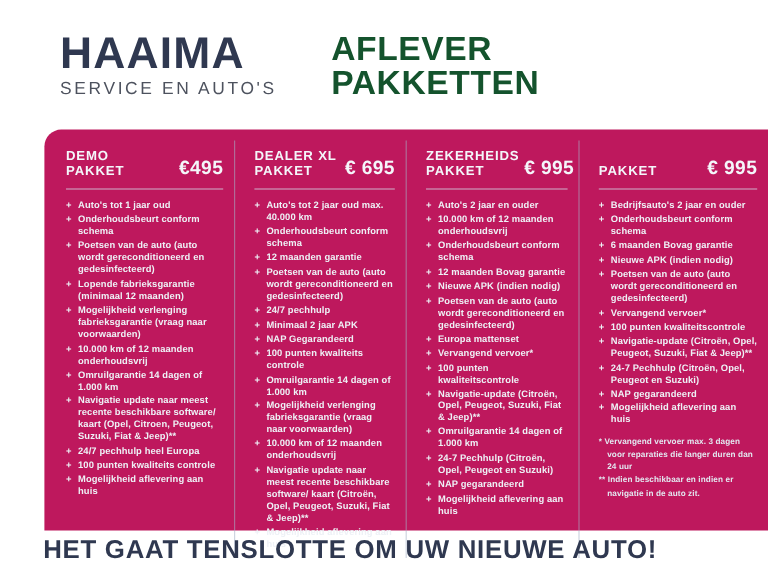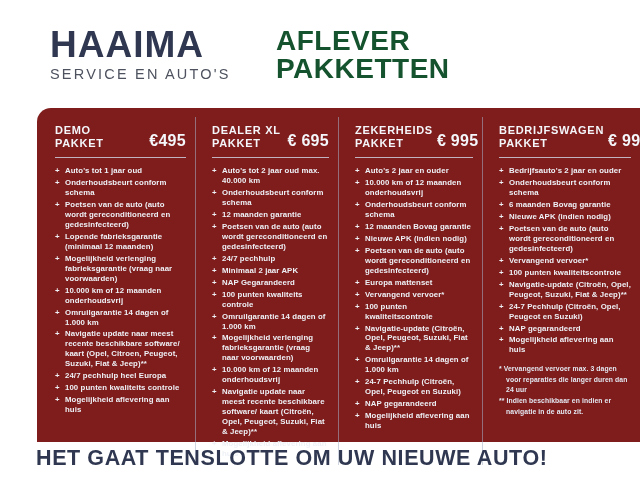--- a/index.html
+++ b/index.html
@@ -17,21 +17,21 @@
   .brand-tagline{
     font-size:14.5px;font-weight:400;color:#4d525e;letter-spacing:2.2px;margin-top:3px;
   }
   .page-title{
     position:absolute;left:276px;top:27px;
     font-size:28px;font-weight:700;color:#14532d;line-height:1.0;letter-spacing:.5px;
   }
   
   .panel{
     position:absolute;left:37px;top:108px;right:0;height:334px;
-    background:#7f1d1d;border-radius:14px 0 0 0;
+    background:#be185d;border-radius:14px 0 0 0;
     display:grid;grid-template-columns:158px 143px 144px auto;
     padding:9px 0 12px;box-sizing:border-box;
     color:#eef1f6;
   }
   .pkg{padding:7px 9px 4px 16px;box-sizing:border-box;min-width:0;}
   .pkg:first-child{padding-left:18px;}
   .pkg + .pkg{border-left:1px solid rgba(165,176,198,.55);}
   .pkg-head{
     display:flex;justify-content:space-between;align-items:flex-end;gap:4px;
   }
@@ -253,21 +253,21 @@
           <span class="txt">NAP gegarandeerd</span>
         </li>
         <li>
           <span class="plus">+</span>
           <span class="txt">Mogelijkheid aflevering aan huis</span>
         </li>
       </ul>
     </section>
     <section class="pkg">
       <div class="pkg-head">
-        <div class="pkg-name"><span>BEDRIJFSWAGEN</span><br><span>PAKKET</span></div>
+        <div class="pkg-name"><br><span>PAKKET</span></div>
         <div class="pkg-price">€ 995</div>
       </div>
       <div class="pkg-rule"></div>
       <ul class="pkg-items">
         <li>
           <span class="plus">+</span>
           <span class="txt">Bedrijfsauto's 2 jaar en ouder</span>
         </li>
         <li>
           <span class="plus">+</span>

